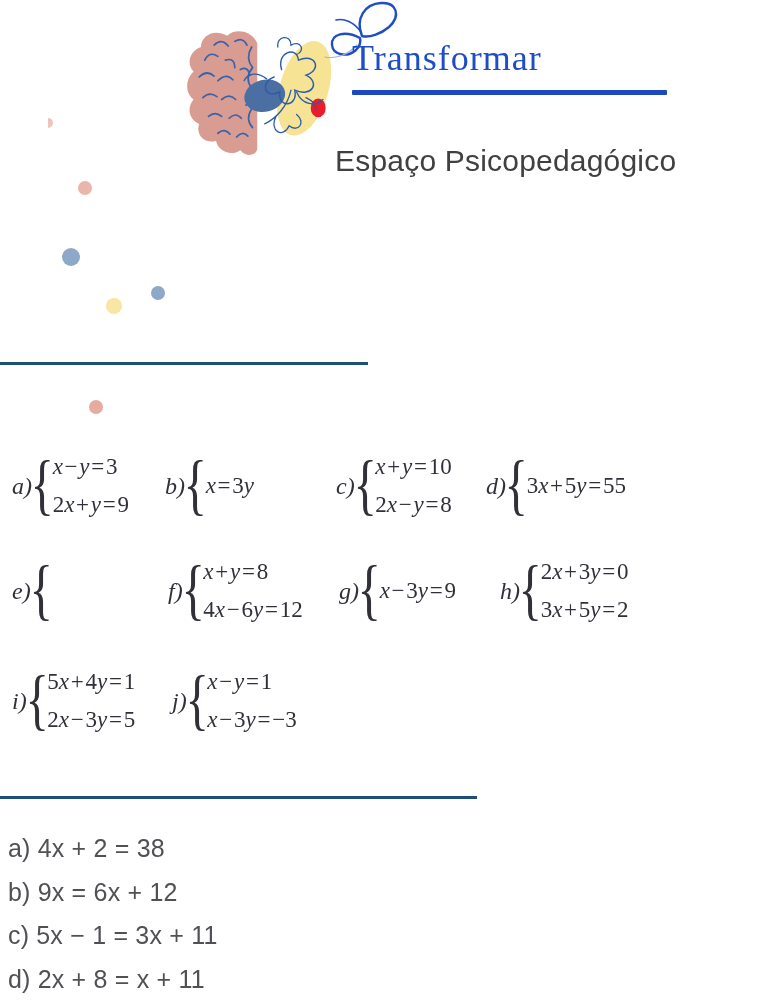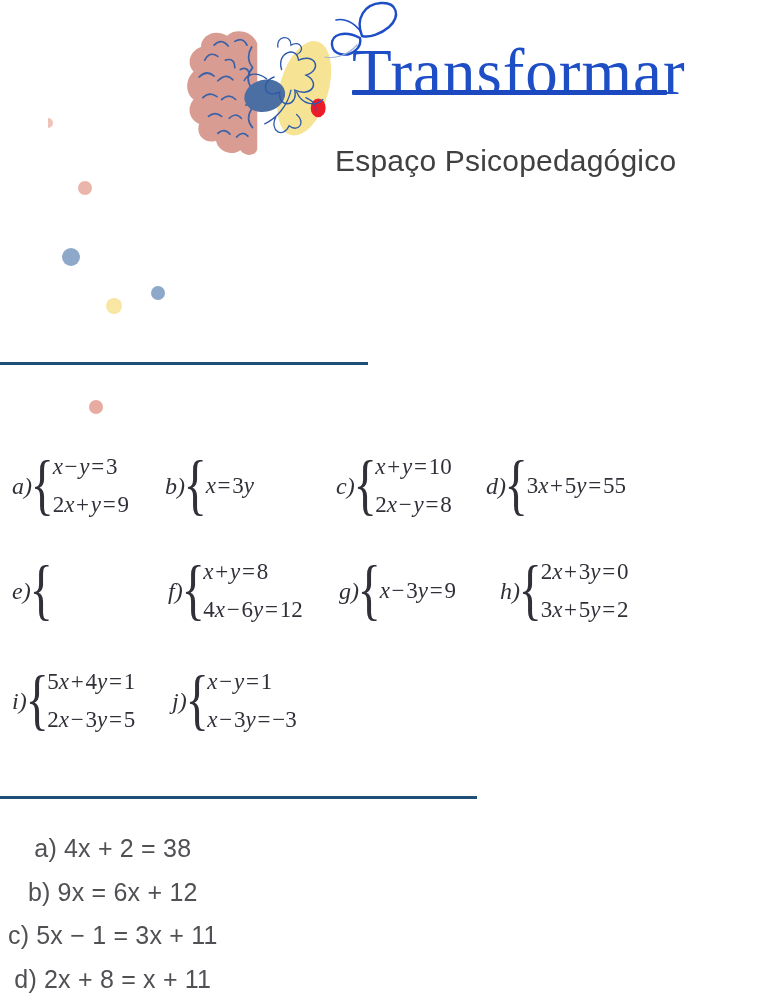--- a/index.html
+++ b/index.html
@@ -9,21 +9,21 @@
     background:#ffffff;
     overflow:hidden;
     font-family:"Liberation Sans",sans-serif;
   }
   
   .brain-svg{position:absolute;left:186px;top:26px;width:150px;height:132px;}
   .butterfly-svg{position:absolute;left:324px;top:0px;width:82px;height:64px;}
   .brand-title{
     position:absolute;left:352px;top:40px;
     font-family:"Liberation Serif",serif;
-    font-size:65px;line-height:1;font-weight:400;
+    font-size:36px;line-height:1;font-weight:400;
     color:#1e4ec6;letter-spacing:1px;white-space:nowrap;
   }
   .brand-underline{
     position:absolute;left:352px;top:90px;width:315px;height:5px;
     background:#1c49c0;border-radius:1px;
   }
   .brand-subtitle{
     position:absolute;left:335px;top:104px;
     font-family:"Liberation Sans",sans-serif;
     font-size:30px;line-height:1.1;color:#404040;
@@ -75,21 +75,21 @@
   .sys-i{left:12px;top:661px;} .sys-j{left:172px;top:661px;}
   
   .linear-list{
     position:absolute;left:8px;top:827px;
     display:flex;flex-direction:column;
     color:#515155;
   }
   .linear-item{
     font-family:"Liberation Sans",sans-serif;
     font-size:25px;line-height:43.5px;
-    letter-spacing:0.2px;white-space:nowrap;text-align:center;
+    letter-spacing:0.2px;white-space:nowrap;
   }
   .lin-label{margin-right:7px;}
 </style>
 </head>
 <body>
 
 <div class="page">
 
   <svg class="brain-svg" viewBox="0 0 160 140" xmlns="http://www.w3.org/2000/svg">
     <path d="M76,18 C70,4 52,2 44,10 C30,2 16,10 16,22 C4,26 0,40 8,48 C-2,58 0,72 8,78 C0,88 4,100 14,104 C10,116 20,126 32,122 C34,133 48,139 58,132 C64,140 76,138 76,130 Z" fill="#d99c92"></path>

